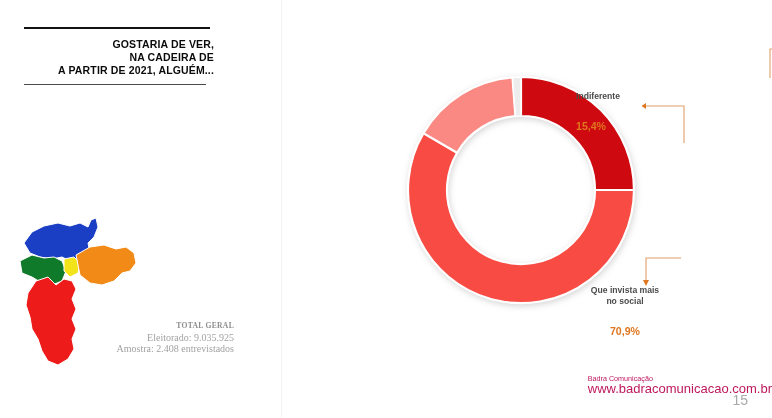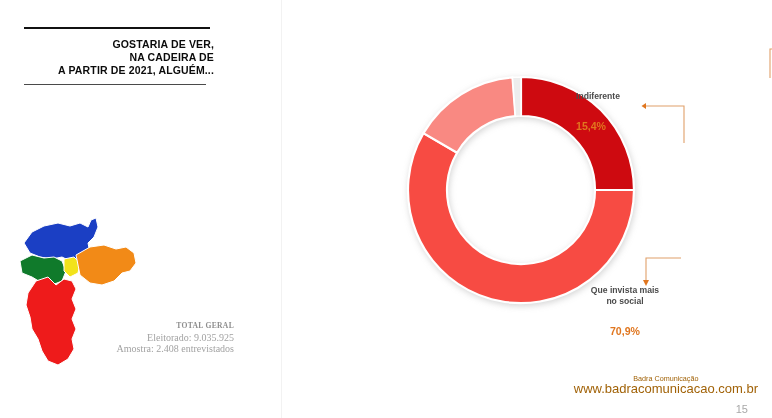--- a/index.html
+++ b/index.html
@@ -91,28 +91,28 @@
   }
 
   
   #co-social { left:295px; top:285px; width:98px; text-align:center; }
   #lead-social {
     position:absolute; left:354px; top:257px; width:48px; height:32px;
   }
 
   
   #watermark {
-    position:absolute; right:14px; bottom:24px; text-align:center;
-    color:#a16207; line-height:10px;
+    position:absolute; right:0; bottom:24px; text-align:left;
+    color:#be185d; line-height:10px;
   }
   #watermark .w1 { font-size:7.2px; }
   #watermark .w2 { font-size:13px; }
   #page-num {
-    position:absolute; right:24px; bottom:3px;
-    font-size:11px; color:#a8a8a8;
+    position:absolute; right:24px; bottom:10px;
+    font-size:14px; color:#a8a8a8;
   }
 </style>
 </head>
 <body>
 
 <div id="slide">
 
   <div id="left-panel">
 
     <div id="title-block">

